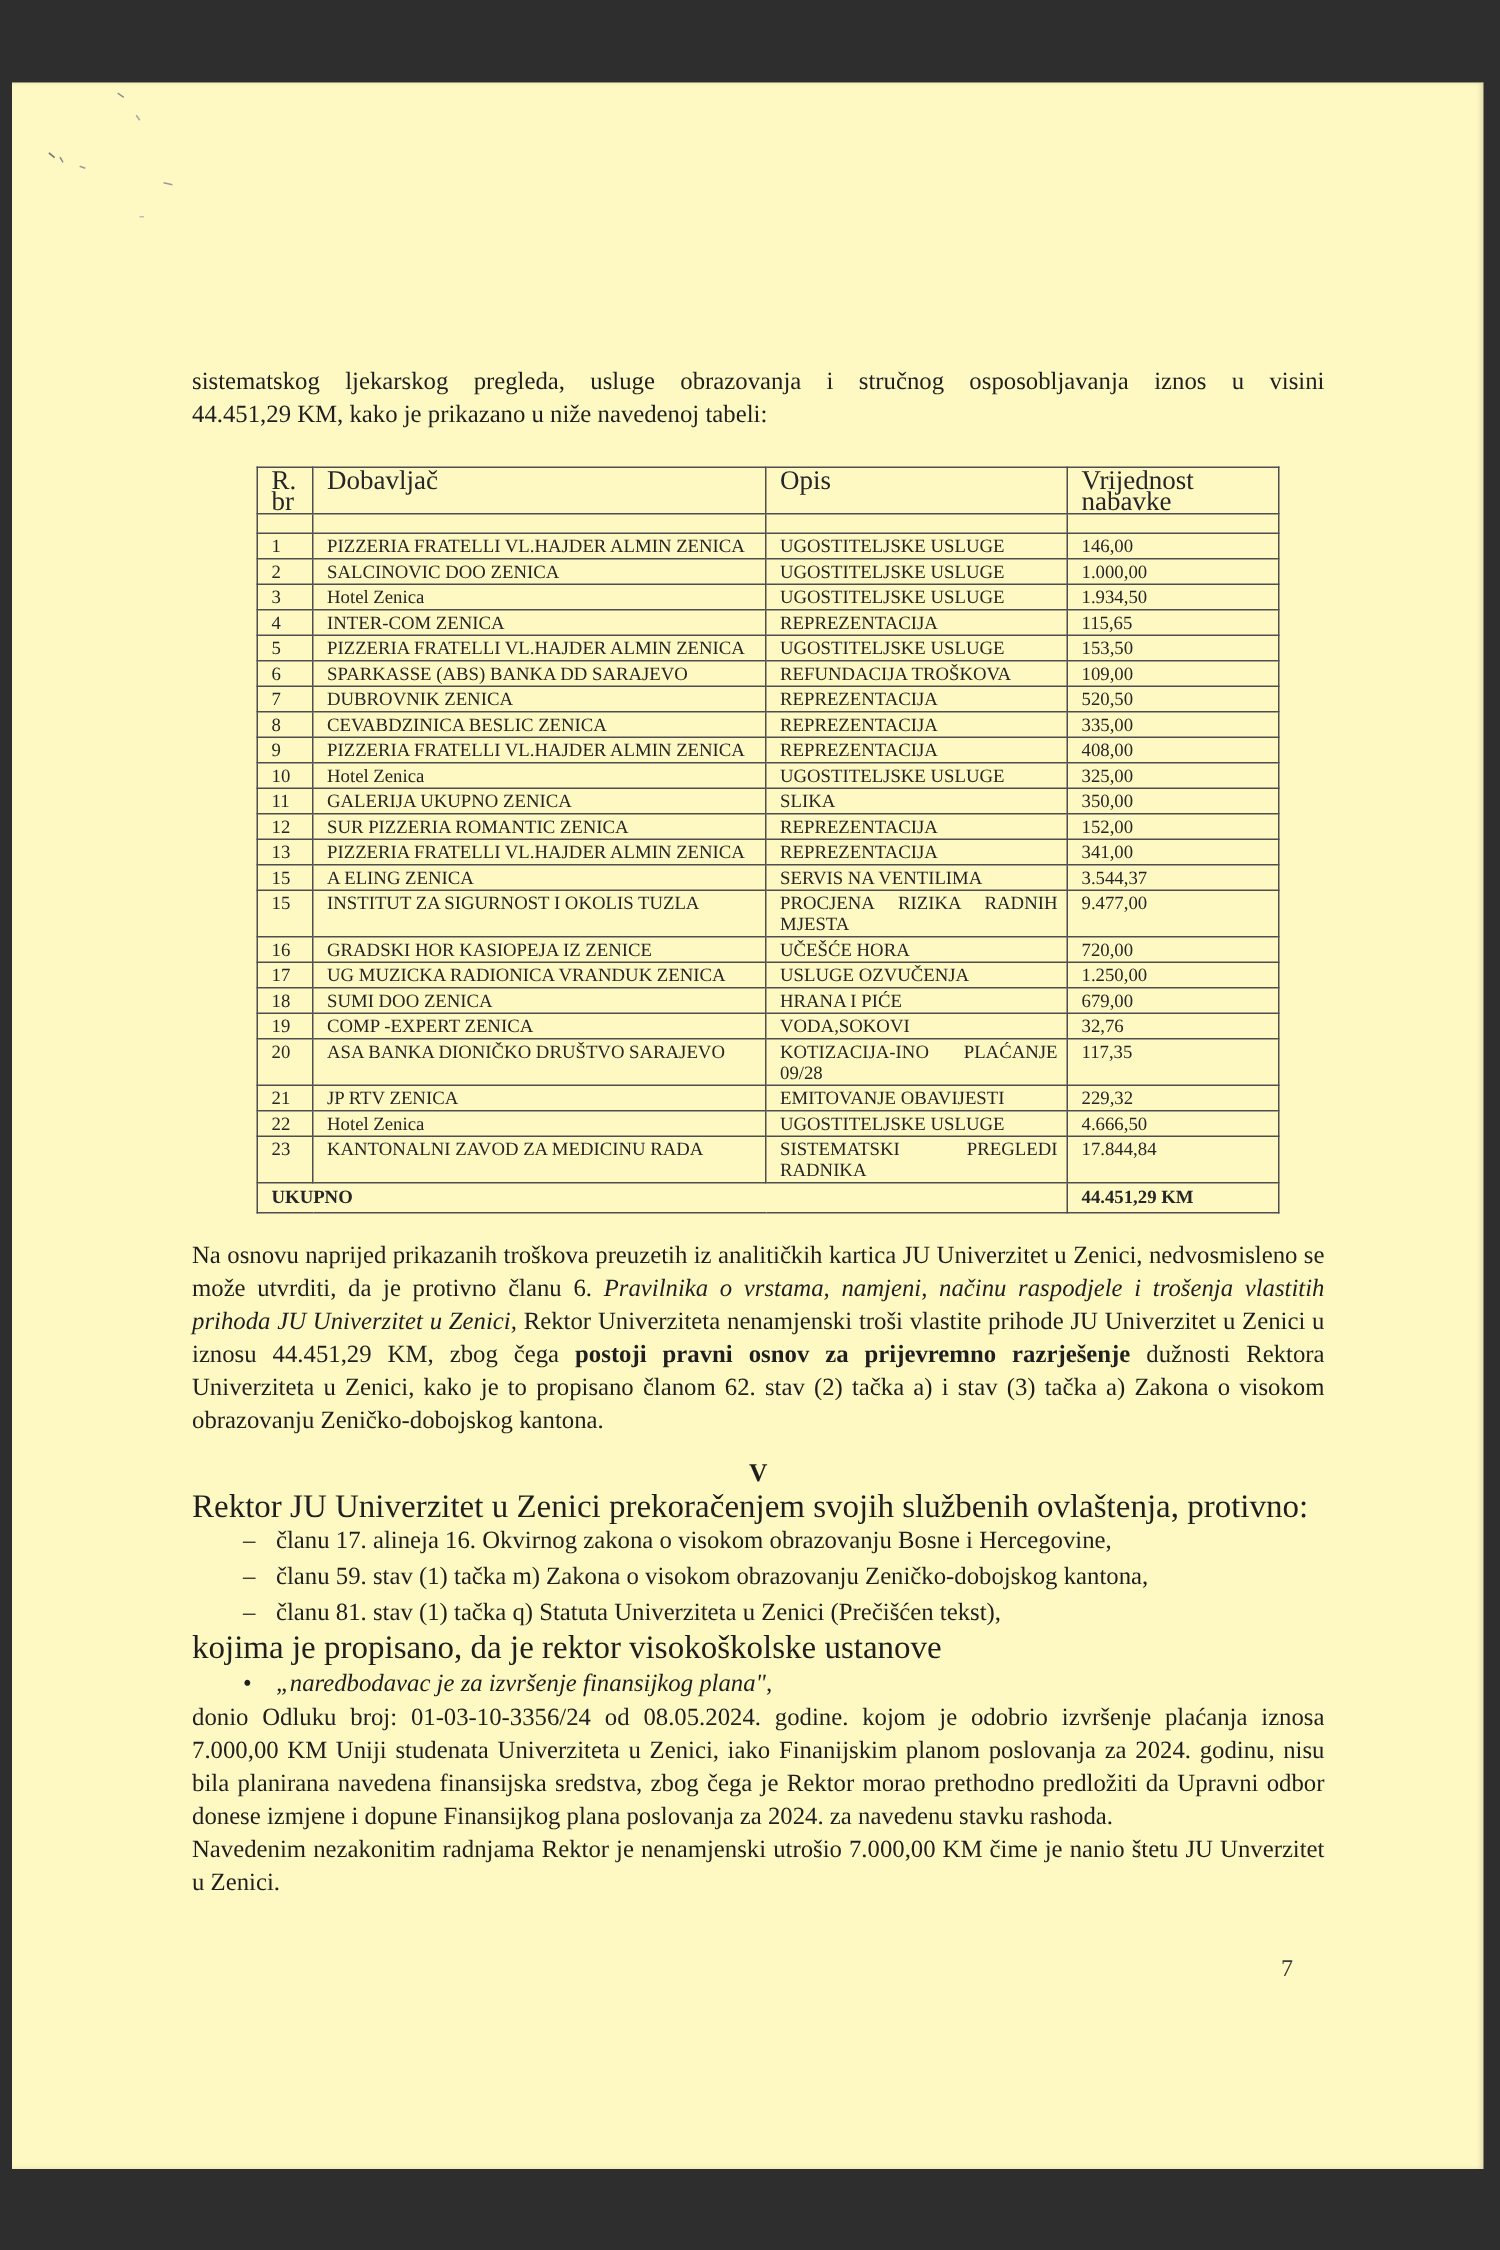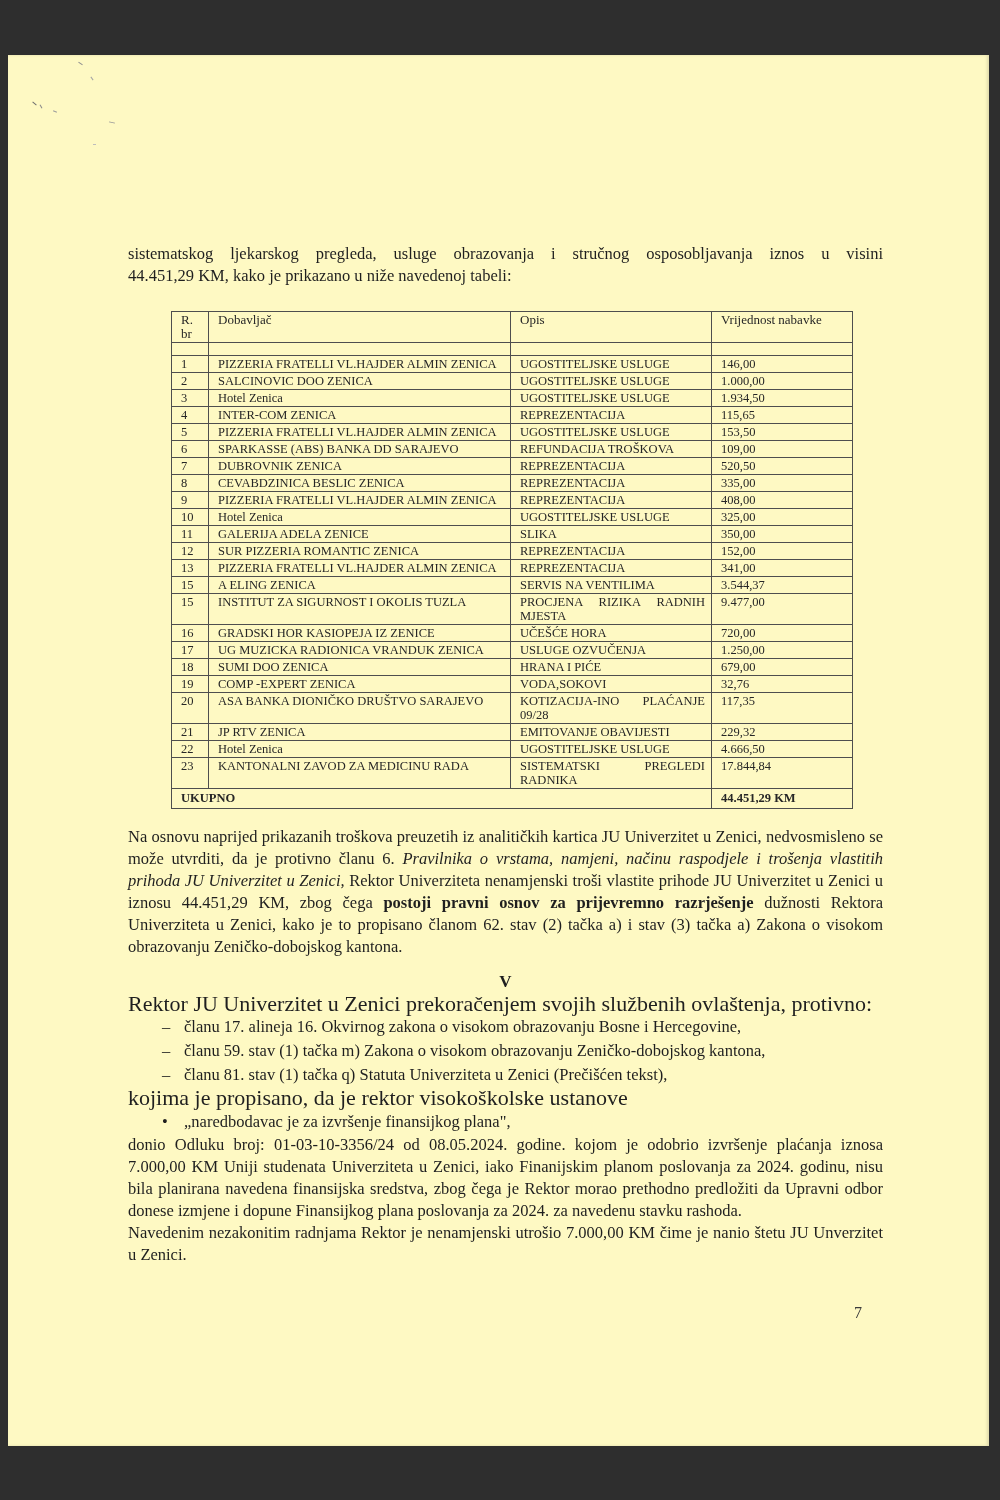--- a/index.html
+++ b/index.html
@@ -28,33 +28,33 @@
   .table-wrap { margin-top:24px; margin-left:43px; }
   table.doc-table { border-collapse:collapse; width:681px; table-layout:fixed; }
   .doc-table th, .doc-table td {
     border:1px solid #4e4e4e;
     font-size:12.5px; line-height:14px;
     padding:1px 6px 1px 9px;
     vertical-align:top; text-align:left; font-weight:normal;
     color:#262626;
     overflow:hidden;
   }
-  .doc-table th { height:15px; font-size:13px; }
+  .doc-table th { height:15px; font-size:18px; }
   .doc-table tr.spacer td { height:13px; }
   .doc-table td.c2 { text-align:justify; }
   .doc-table tr.total td { font-weight:bold; height:20px; line-height:17px; }
 
   
   .sec-heading { font-size:17px; font-weight:bold; text-align:center; margin-top:13px; line-height:22px; }
   .sec-intro { font-size:22px; line-height:22px; }
   .dash-item { font-size:16.5px; line-height:24px; padding-left:34px; display:flex; }
   .dash-item .mark { width:22px; flex:none; }
   .bullet-item { font-size:16.5px; line-height:25px; padding-left:34px; display:flex; }
   .bullet-item .mark { width:22px; flex:none; font-style:normal; }
-  .bullet-item .txt { }
+  .bullet-item .txt { font-style:italic; }
 
   .page-number { position:absolute; left:846px; top:1249px; font-size:16px; color:#3a3a3a; }
 
   
   .speck { position:absolute; background:transparent; }
   .speck i { display:block; border-top:1.5px solid #8f8f8f; }
   .s1 { left:70px; top:8px; } .s1 i { width:5px; transform:rotate(35deg); }
   .s2 { left:82px; top:23px; } .s2 i { width:4px; transform:rotate(55deg); border-color:#a5a5a5; }
   .s3 { left:24px; top:48px; } .s3 i { width:5px; transform:rotate(40deg); border-color:#6f6f6f; }
   .s4 { left:31px; top:51px; } .s4 i { width:4px; transform:rotate(60deg); border-color:#8a8a8a; }
@@ -174,21 +174,21 @@
               <td class="c3">408,00</td>
             </tr>
             <tr>
               <td class="c0">10</td>
               <td class="c1">Hotel Zenica</td>
               <td class="c2">UGOSTITELJSKE USLUGE</td>
               <td class="c3">325,00</td>
             </tr>
             <tr>
               <td class="c0">11</td>
-              <td class="c1">GALERIJA ADELA ZENICE</td>
+              <td class="c1">GALERIJA UKUPNO ZENICA</td>
               <td class="c2">SLIKA</td>
               <td class="c3">350,00</td>
             </tr>
             <tr>
               <td class="c0">12</td>
               <td class="c1">SUR PIZZERIA ROMANTIC ZENICA</td>
               <td class="c2">REPREZENTACIJA</td>
               <td class="c3">152,00</td>
             </tr>
             <tr>

